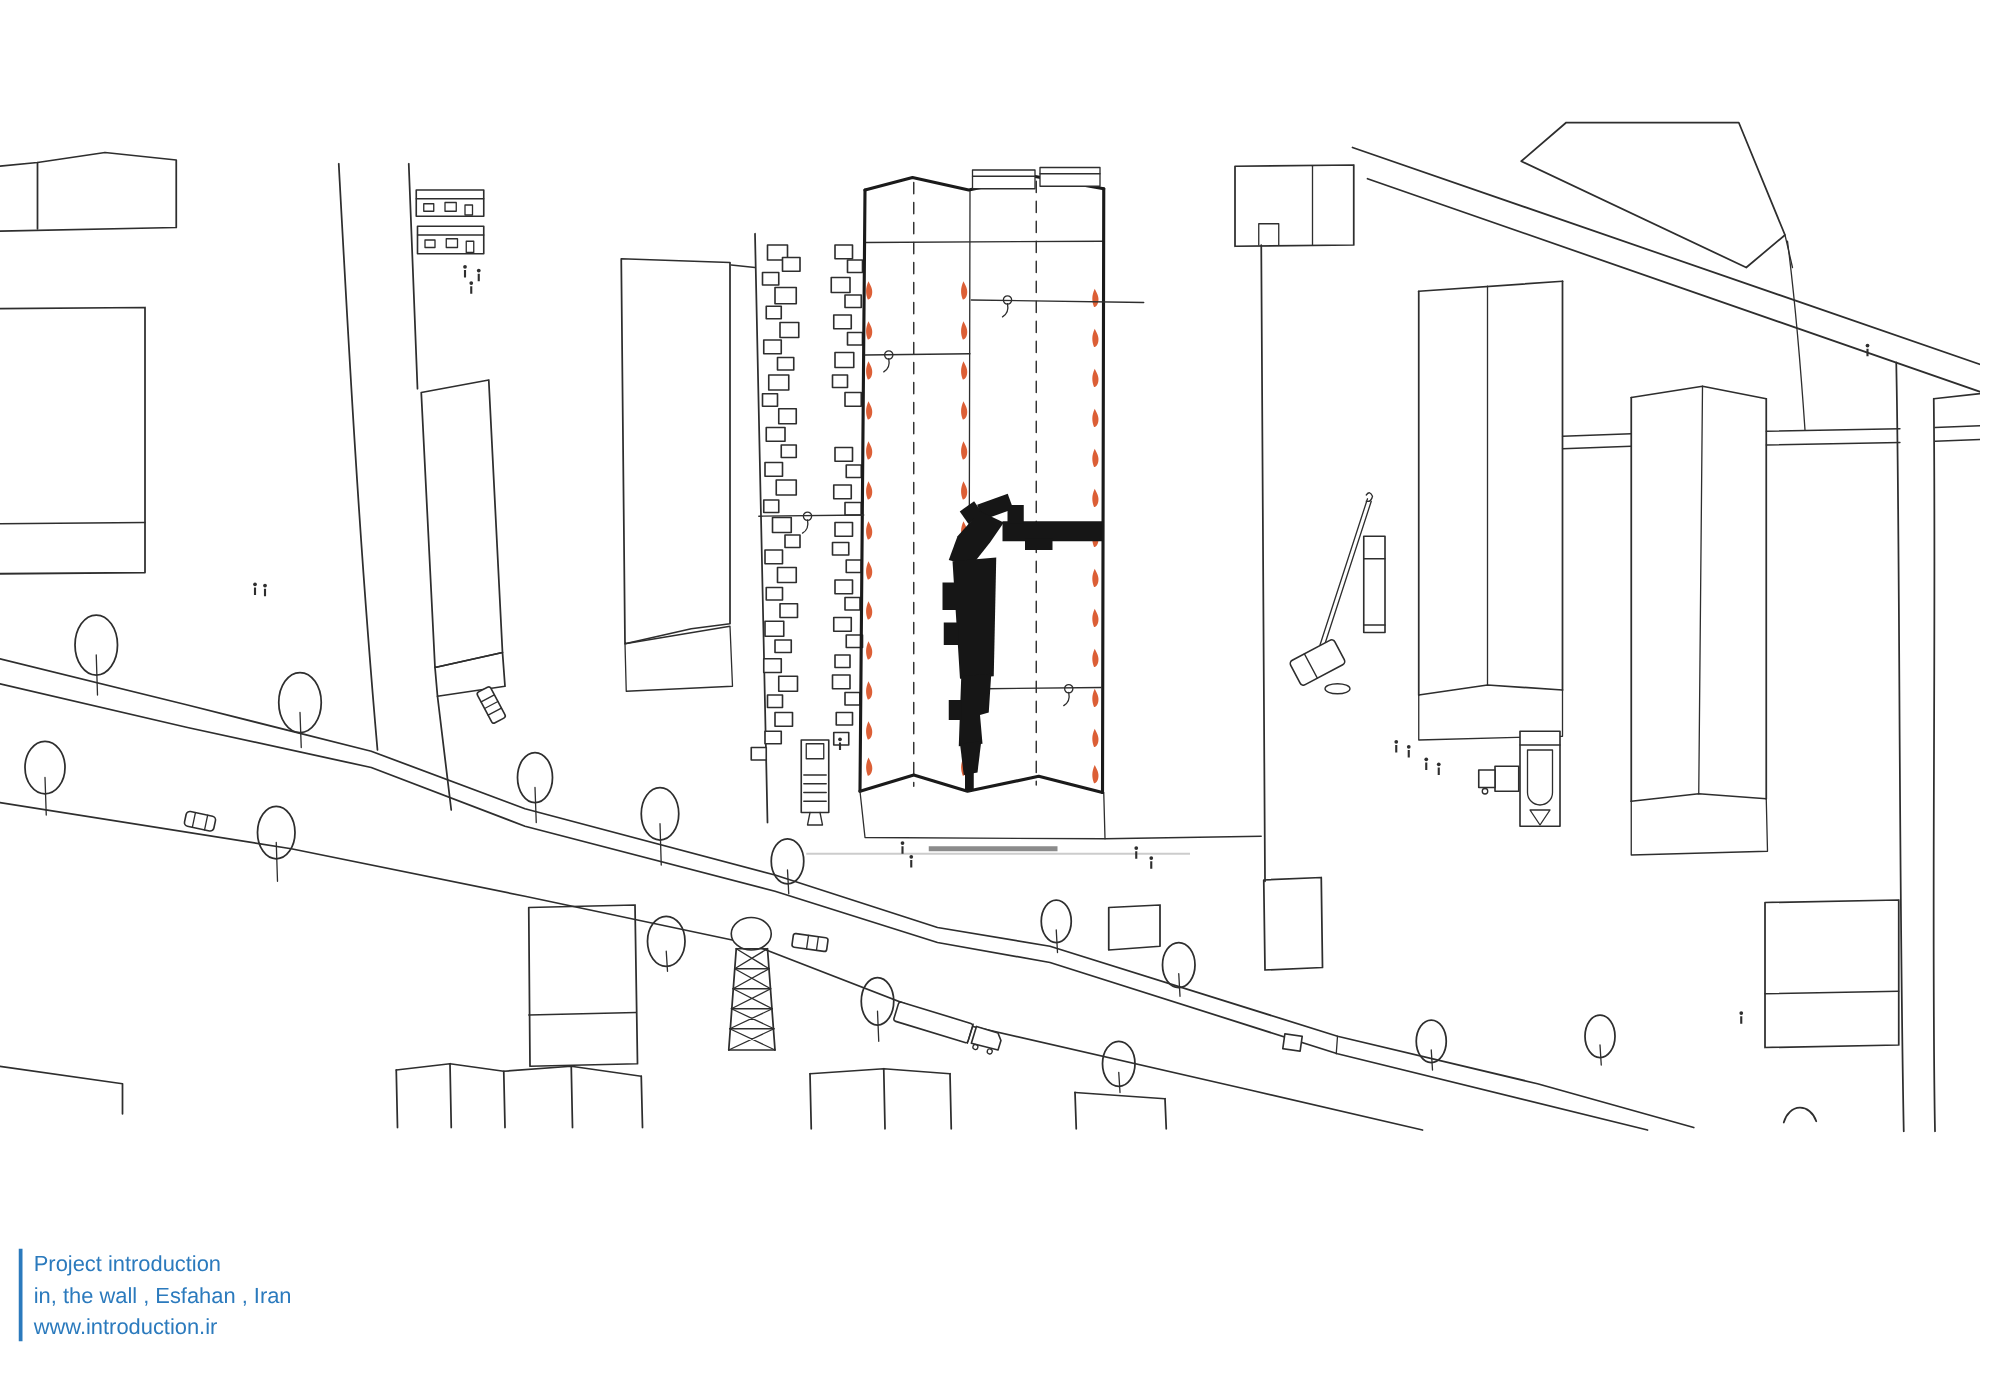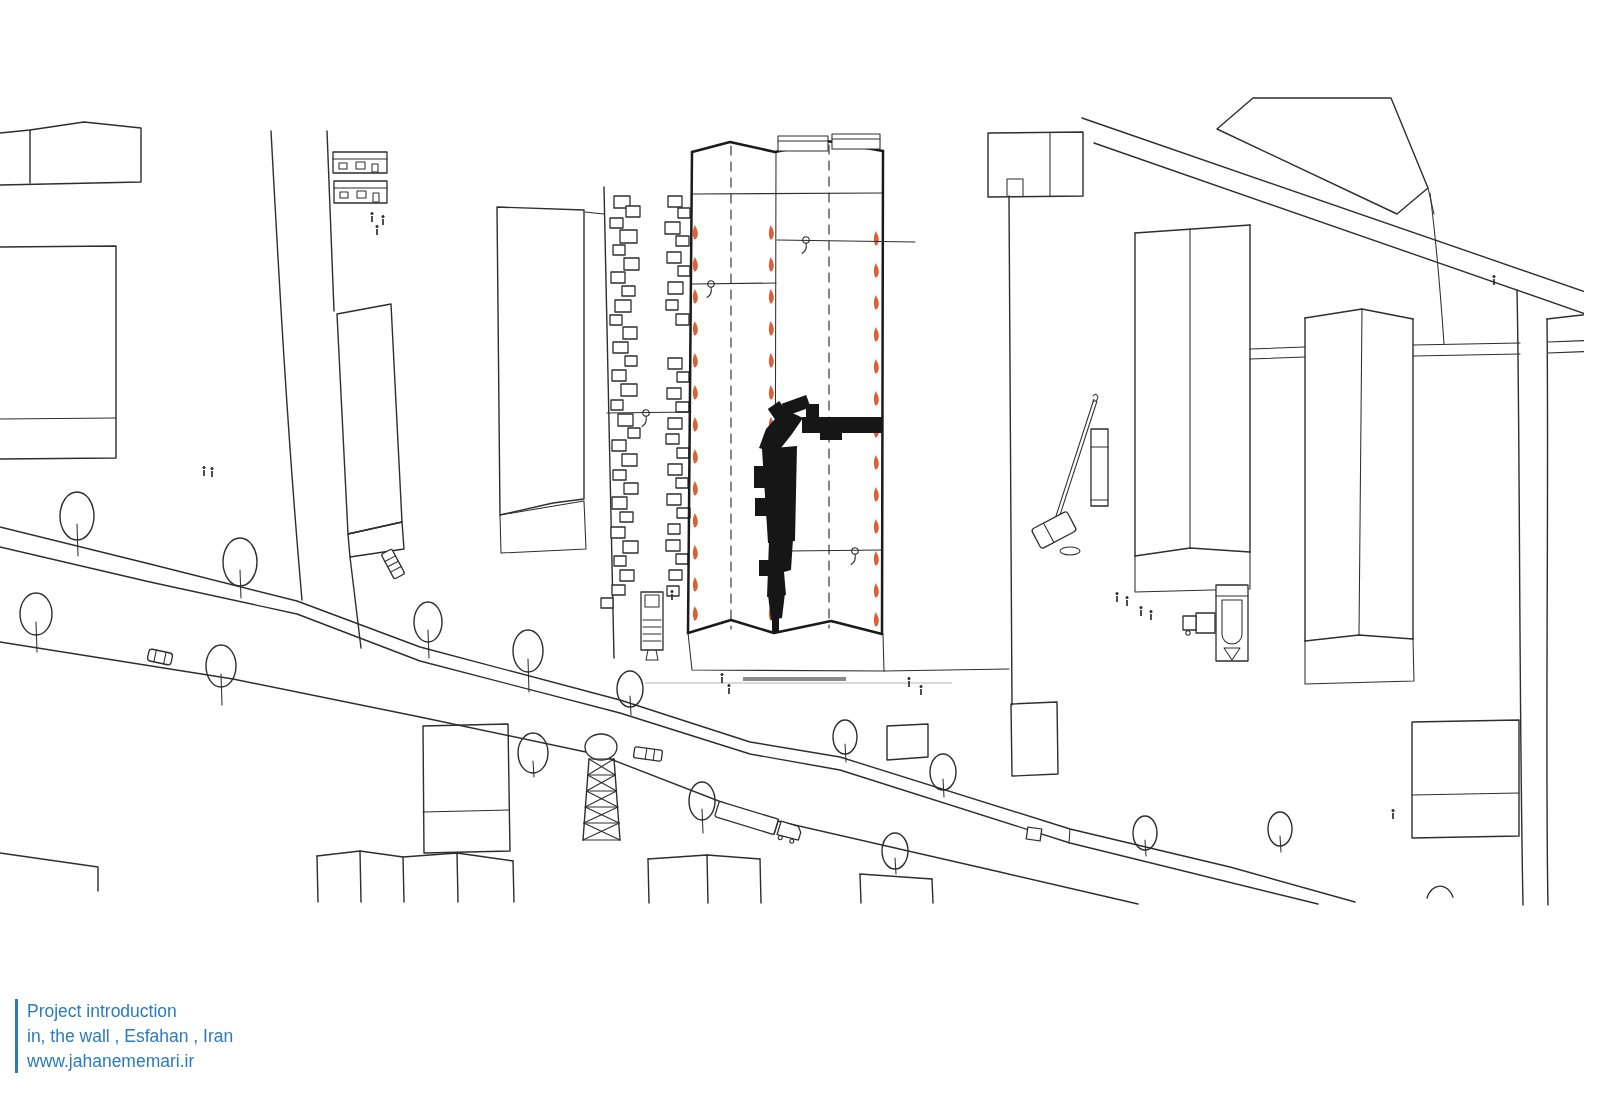--- a/index.html
+++ b/index.html
@@ -480,16 +480,16 @@
     <use href="#fig" transform="translate(1494 280)"></use>
     <use href="#fig" transform="translate(1393 814)"></use>
   </g>
 </svg>
 
   <div class="caption">
     <div class="caption-bar"></div>
     <div class="caption-lines">
       <div>Project introduction</div>
       <div>in, the wall , Esfahan , Iran</div>
-      <div>www.jahanememari.ir</div>
+      <div>www.introduction.ir</div>
     </div>
   </div>
 </div>
 
 </body></html>

